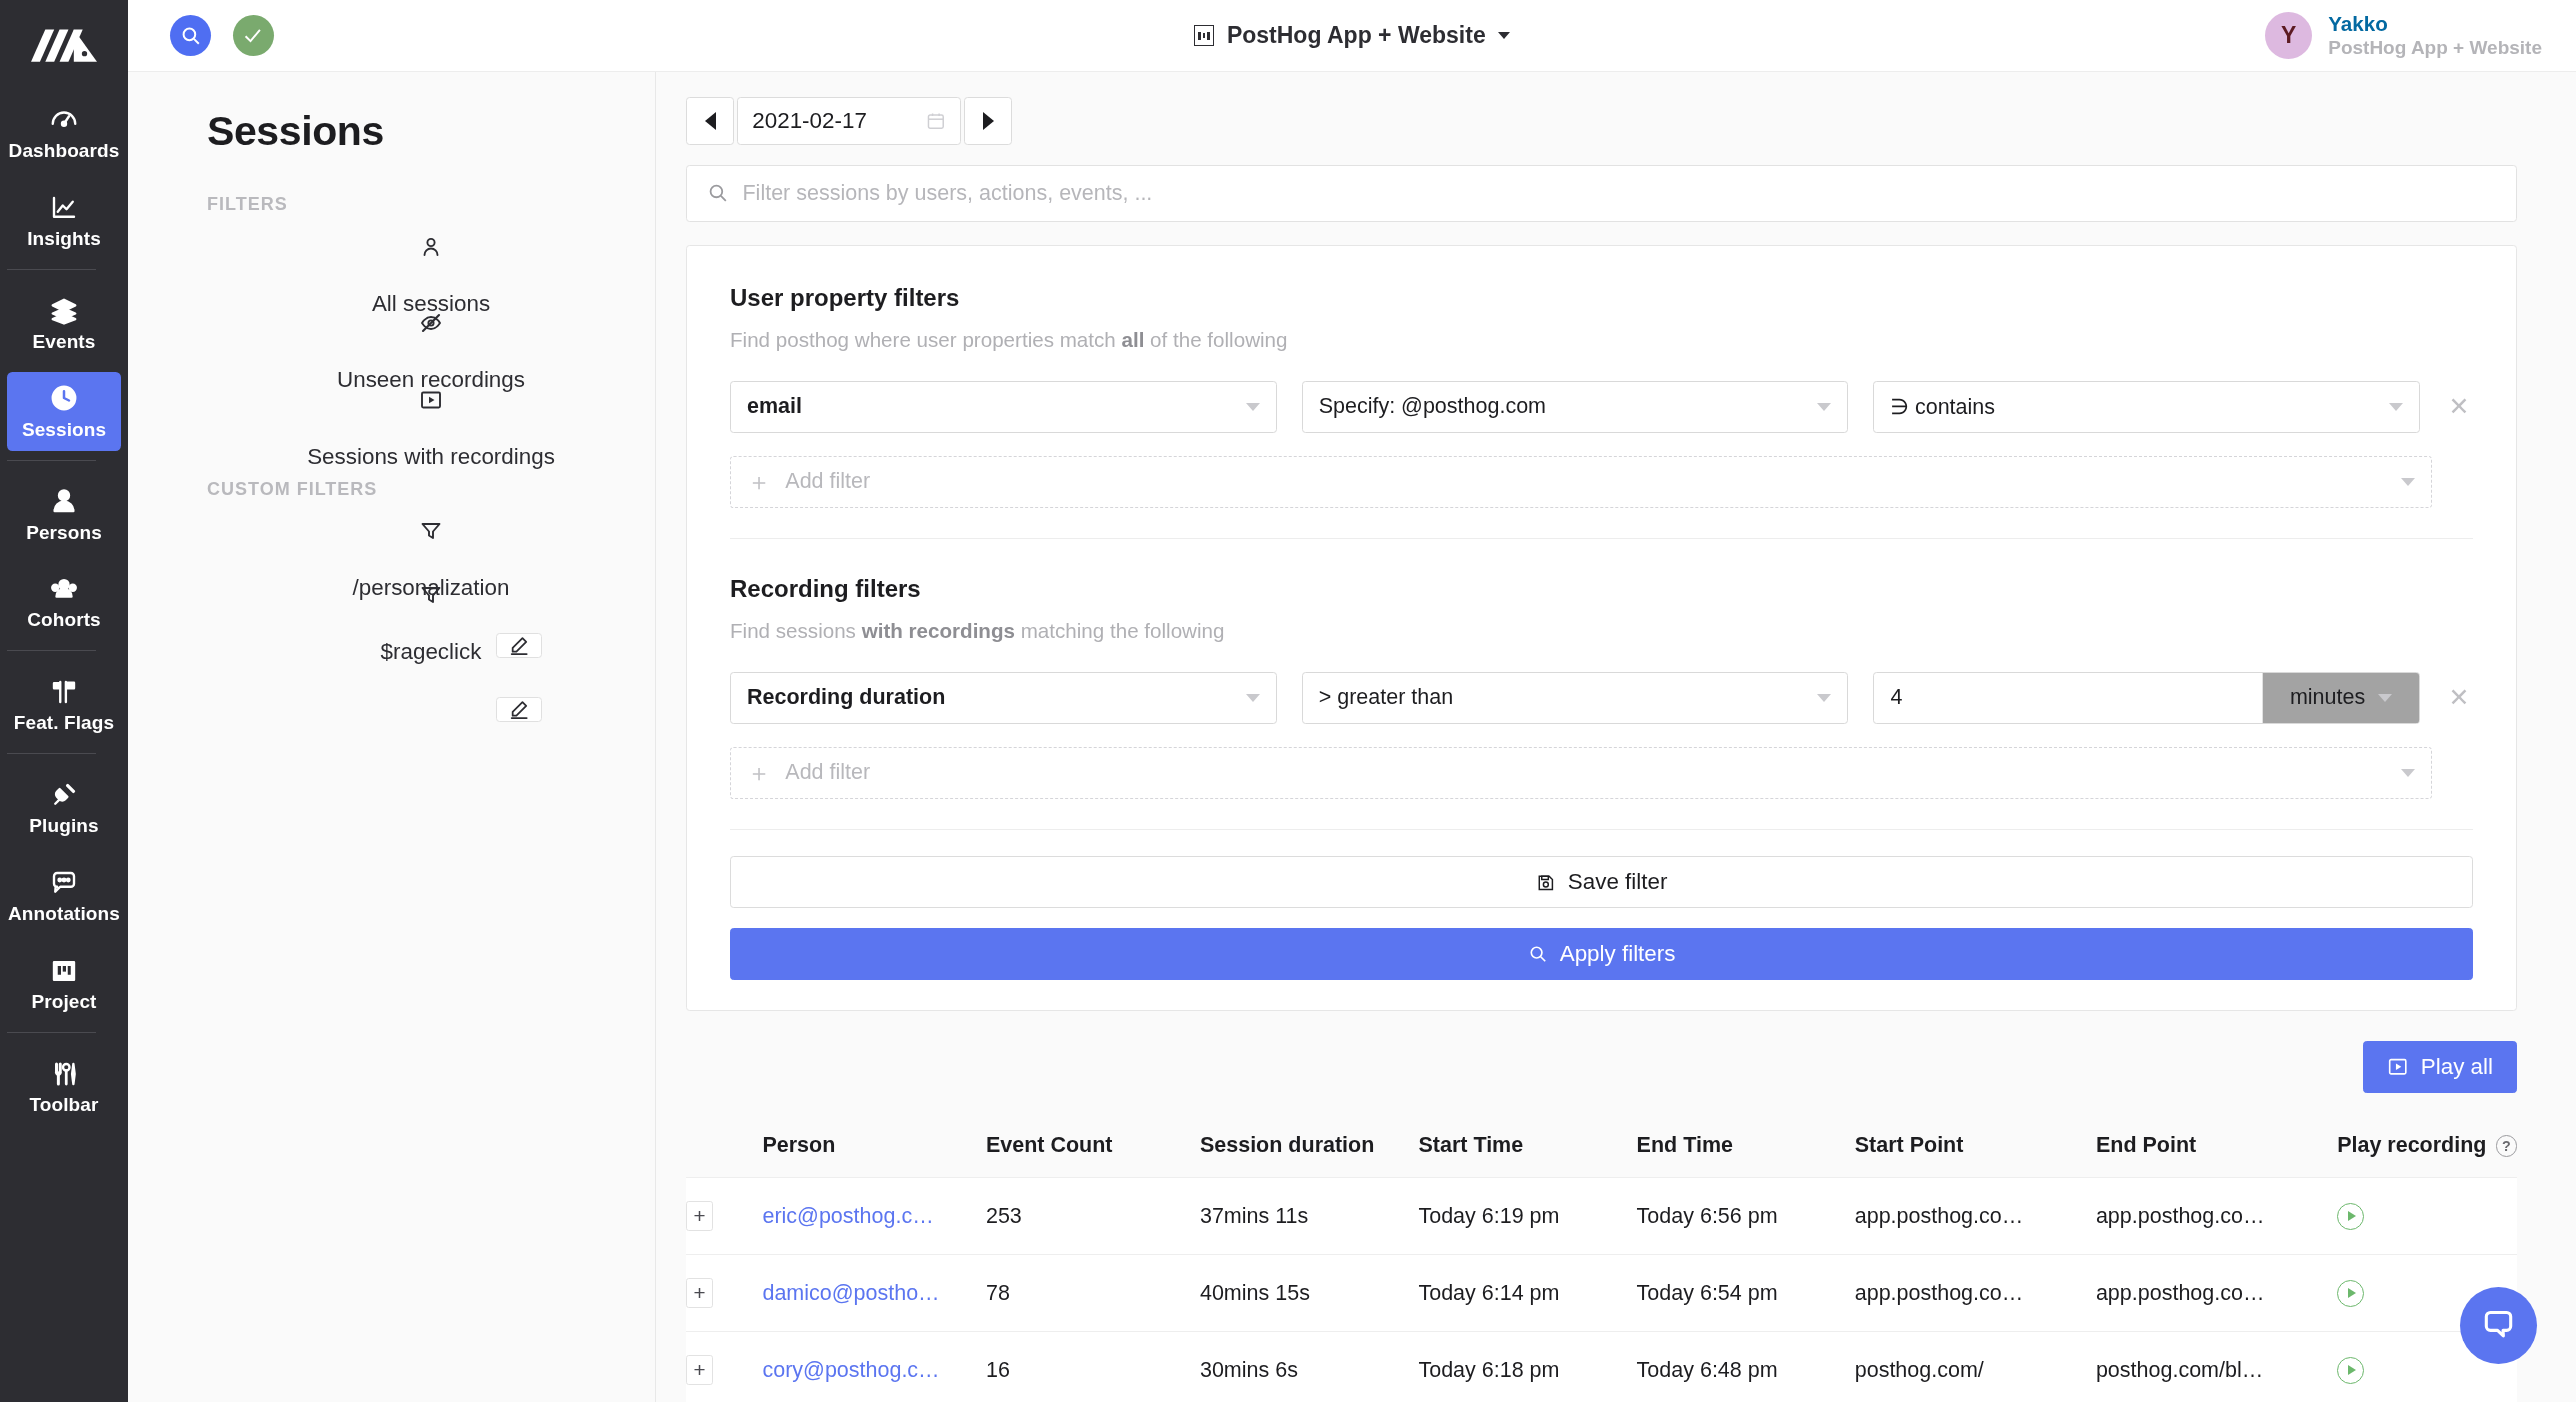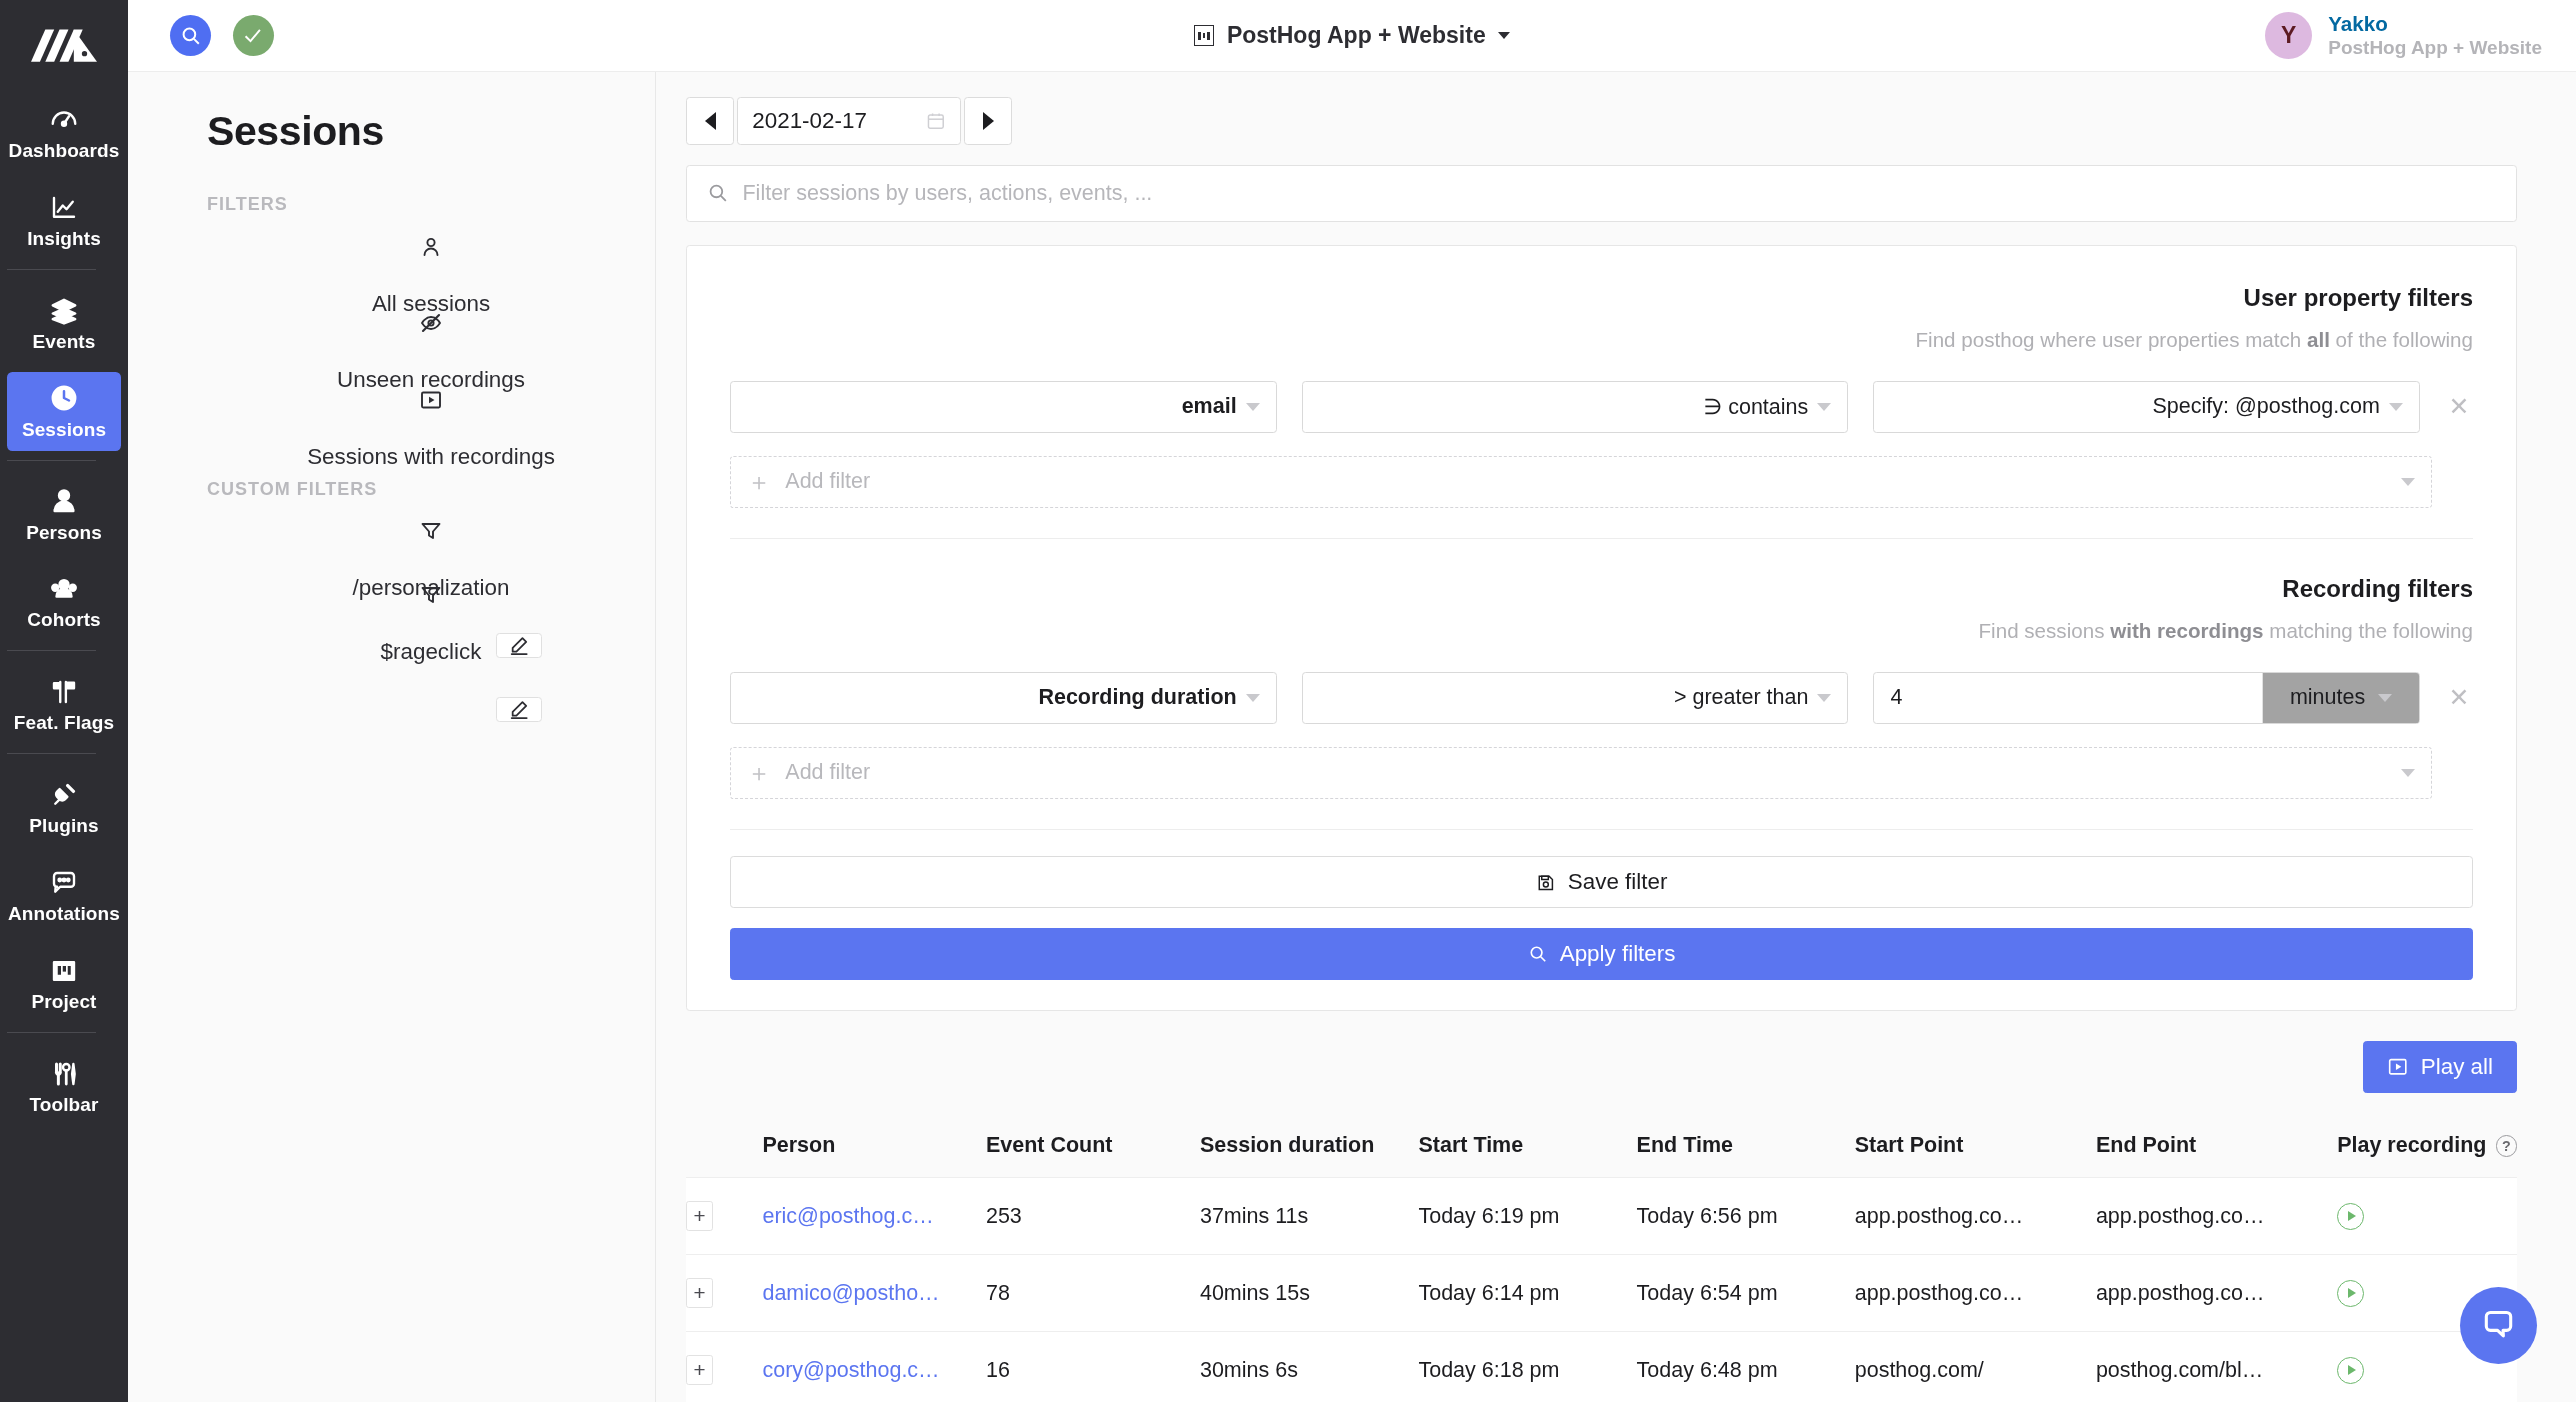--- a/index.html
+++ b/index.html
@@ -68,21 +68,21 @@
   .main { flex:1; padding: 25px 59px 0 30px; overflow:hidden; }
   .daterow { display:flex; align-items:center; gap:3px; margin-bottom: 19.7px; }
   .sq-btn { width:48px; height:48px; border:0.9px solid #dcdcdc; background:#fff; border-radius:3.6px; display:flex; align-items:center; justify-content:center; cursor:pointer; }
   .tri-l { width:0;height:0;border-top:9px solid transparent;border-bottom:9px solid transparent;border-right:11.6px solid #1d1d20; }
   .tri-r { width:0;height:0;border-top:9px solid transparent;border-bottom:9px solid transparent;border-left:11.6px solid #1d1d20; }
   .datebox { width:224px; height:48px; border:0.9px solid #dcdcdc; background:#fff; border-radius:3.6px; display:flex; align-items:center; padding: 0 14.3px; cursor:pointer; }
   .datebox .dv { font-size:22.4px; color:#1d1d20; flex:1; }
   .searchbar { height:57px; border:0.9px solid #e2e2e2; background:#fff; border-radius:3.6px; display:flex; align-items:center; gap:14.3px; padding: 0 19.7px; margin-bottom: 23px; cursor:text; }
   .searchbar .sph { font-size:21.5px; color:#b6b6ba; }
 
-  .card { border:0.9px solid #e6e6e6; background:#fff; border-radius:3.6px; padding: 38px 43px 30px 43px; text-align: right; }
+  .card { border:0.9px solid #e6e6e6; background:#fff; border-radius:3.6px; padding: 38px 43px 30px 43px; }
   .card h3 { font-size:24px; font-weight:700; color:#1d1d20; margin-bottom:16px; }
   .card .desc { font-size:20.6px; color:#b0b0b4; margin-bottom: 29px; }
   .card .desc b { color:#8e8e93; font-weight:700; }
   .ftrow { display:flex; align-items:center; gap:25px; margin-bottom: 23px; }
   .sel { height:52px; border:0.9px solid #d9d9d9; background:#fff; border-radius:3.6px; display:flex; align-items:center; padding: 0 16px; cursor:pointer; }
   .sel .sv { font-size:21.5px; color:#1d1d20; flex:1; white-space:nowrap; overflow:hidden; }
   .sel .sv.bold { font-weight:700; }
   .sel-a { width: 551px; }
   .sel-b { width: 551px; }
   .sel-c { width: 551px; }
@@ -385,26 +385,26 @@
         <h3>User property filters</h3>
         <div class="desc">
           <span>Find posthog where user properties match </span><b>all</b><span> of the following</span>
         </div>
 
         <div class="ftrow">
           <div class="sel sel-a">
             <span class="sv bold">email</span>
             <span class="chev"></span>
           </div>
+          <div class="sel sel-c">
+            <span class="sv">Specify: @posthog.com</span>
+            <span class="chev"></span>
+          </div>
           <div class="sel sel-b">
             <span class="sv">∋ contains</span>
-            <span class="chev"></span>
-          </div>
-          <div class="sel sel-c">
-            <span class="sv">Specify: @posthog.com</span>
             <span class="chev"></span>
           </div>
           <span class="xbtn">✕</span>
         </div>
 
         <div class="addfilter">
           <span class="afl">
               <span class="plus">＋</span>
               <span>Add filter</span>
             </span>

